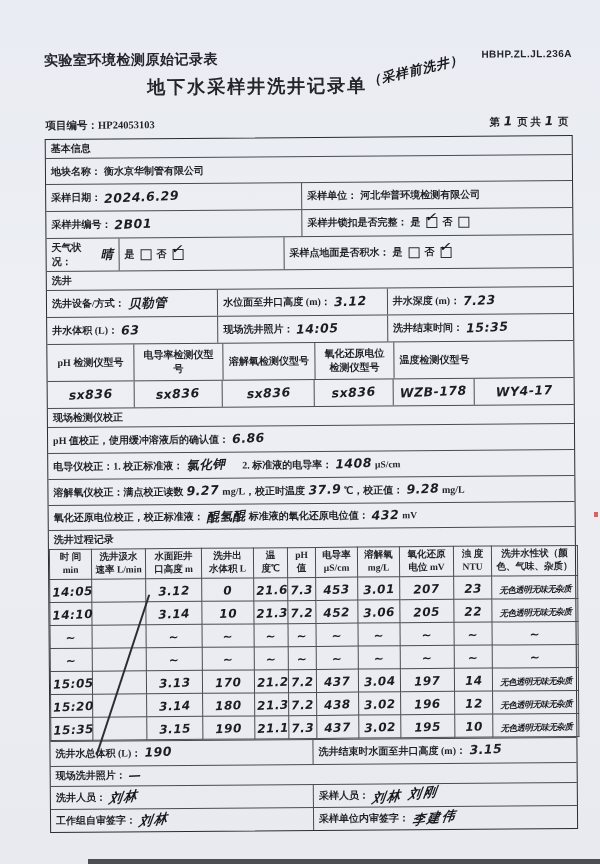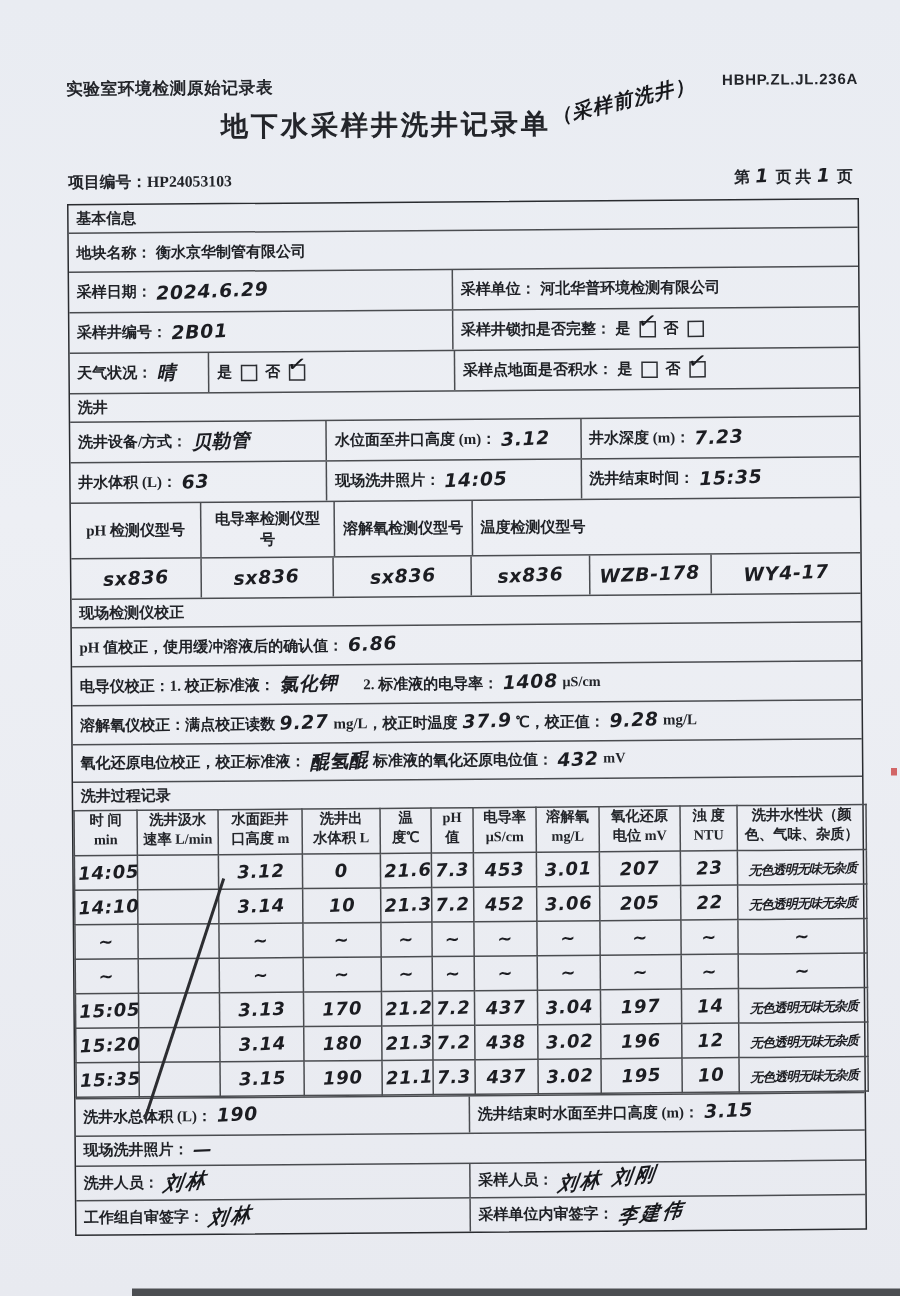--- a/index.html
+++ b/index.html
@@ -3,21 +3,21 @@
 <meta charset="utf-8">
 <style>
   html,body{margin:0;padding:0;}
   body{
     width:600px;height:864px;overflow:hidden;position:relative;
     background:linear-gradient(180deg,#e9ecf2 0%,#edeff4 40%,#e8eaf0 100%);
     font-family:"Liberation Serif", serif;color:#23252a;
   }
   .sheet{position:absolute;left:44px;top:50px;width:528px;transform:rotate(-0.45deg);transform-origin:50% 0;}
   .meta{display:flex;justify-content:space-between;align-items:flex-start;}
-  .doc-label{font-size:11px;font-weight:700;letter-spacing:0.5px;}
+  .doc-label{font-size:14px;font-weight:700;letter-spacing:0.5px;}
   .form-code{font-size:10px;font-weight:700;font-family:"Liberation Sans",sans-serif;letter-spacing:0.5px;}
   .title-row{text-align:center;margin-top:6px;position:relative;height:30px;}
   .main-title{font-size:18px;font-weight:700;font-family:"Liberation Sans",sans-serif;letter-spacing:2px;}
   .annot{display:inline-block;font-size:13px;font-weight:700;font-style:italic;
     transform:rotate(-13deg) translateY(-6px);transform-origin:left bottom;
     font-family:"DejaVu Sans",sans-serif;color:#17181c;letter-spacing:1px;}
   .proj-row{display:flex;justify-content:space-between;margin-top:9px;padding:0 4px 0 1px;}
   .lb{font-size:10px;font-weight:700;color:#1f2126;}
   .lb-lg{font-size:10.5px;font-weight:700;}
   .hw{font-family:"DejaVu Sans",sans-serif;font-style:italic;font-weight:600;font-size:12.5px;
@@ -111,21 +111,21 @@
         <span class="lb">是</span>
           <span class="cb">
             <span class="tick">✓</span>
           </span>
         <span class="lb">否</span>
           <span class="cb"></span>
       </div>
     </div>
 
     <div class="r" style="min-height:26px">
-      <div class="c nf" style="width:93px">
+      <div class="c nf" style="width:72px">
         <span class="lb">天气状况：</span>
         <span class="hw">晴</span>
       </div>
       <div class="c" style="width:165px">
         <span class="lb">是</span>
           <span class="cb"></span>
         <span class="lb">否</span>
           <span class="cb">
             <span class="tick">✓</span>
           </span>
@@ -174,20 +174,22 @@
       <div class="c" style="width:187px">
         <span class="lb">洗井结束时间：</span>
         <span class="hw">15:35</span>
       </div>
     </div>
 
     <div class="r" style="min-height:36px">
       <div class="c nf pre" style="width:86px;justify-content:center;text-align:center"><span class="lb pre">pH 检测仪型号</span></div>
       <div class="c pre" style="width:89px;justify-content:center;text-align:center"><span class="lb pre">电导率检测仪型号</span></div>
       <div class="c pre" style="width:92px;justify-content:center;text-align:center"><span class="lb pre">溶解氧检测仪型号</span></div>
+      <div class="c pre" style="width:79px;justify-content:center;text-align:center"><span class="lb pre">氧化还原电位
+检测仪型号</span></div>
       <div class="c pre" style="width:100px;text-align:center"><span class="lb pre">温度检测仪型号</span></div>
     </div>
 
     <div class="r" style="min-height:26px">
       <div class="c nf" style="width:86px;justify-content:center">
           <span class="hw">sx836</span>
         </div>
       <div class="c" style="width:89px;justify-content:center">
           <span class="hw">sx836</span>
         </div>

